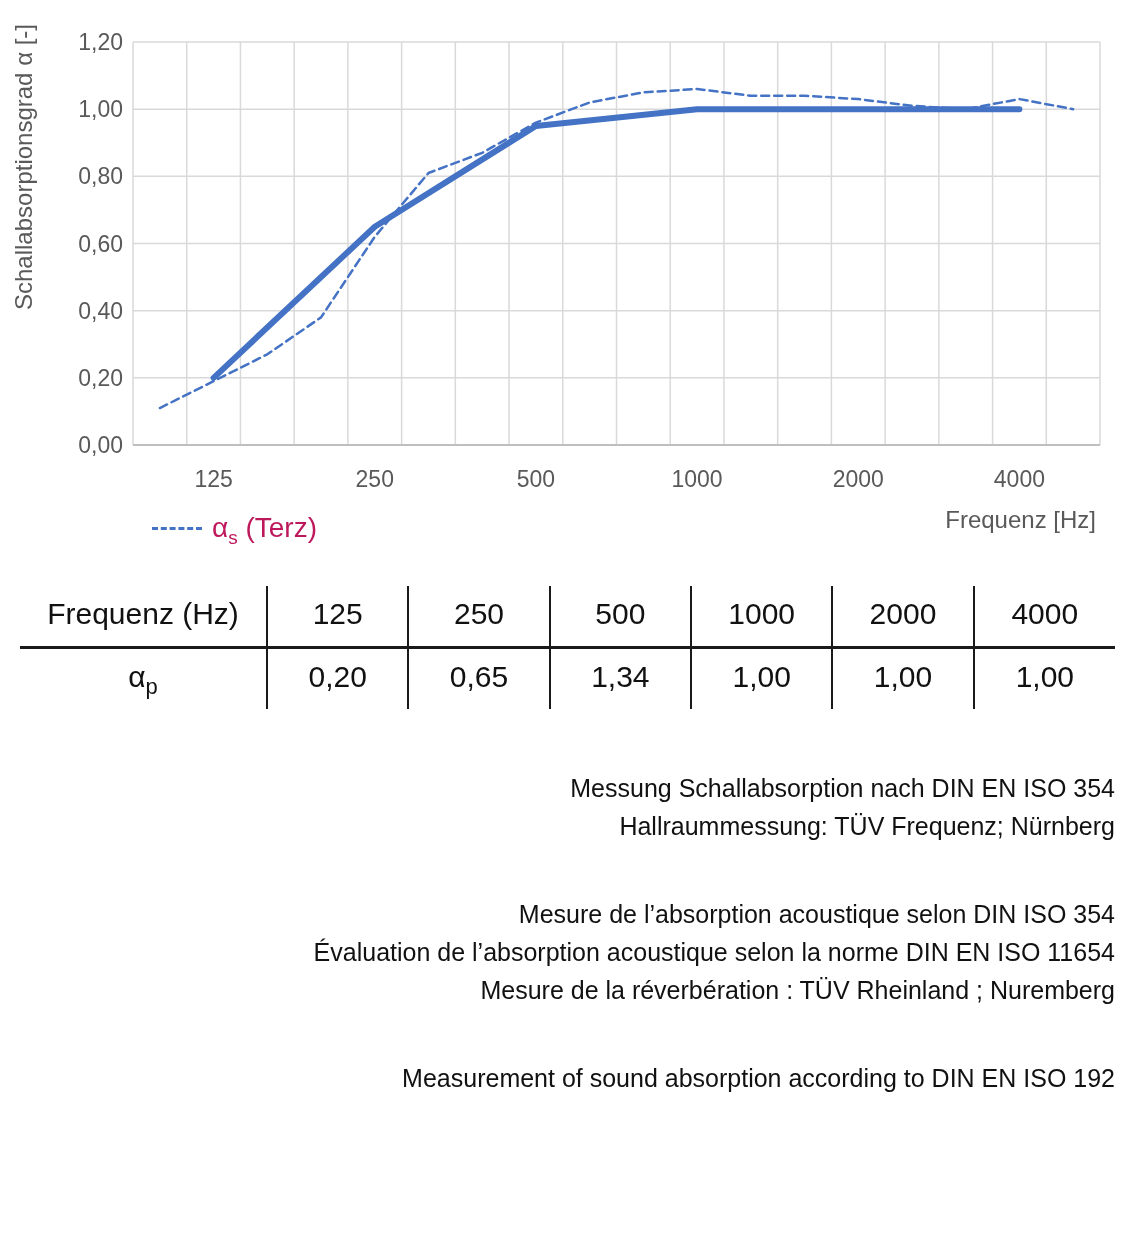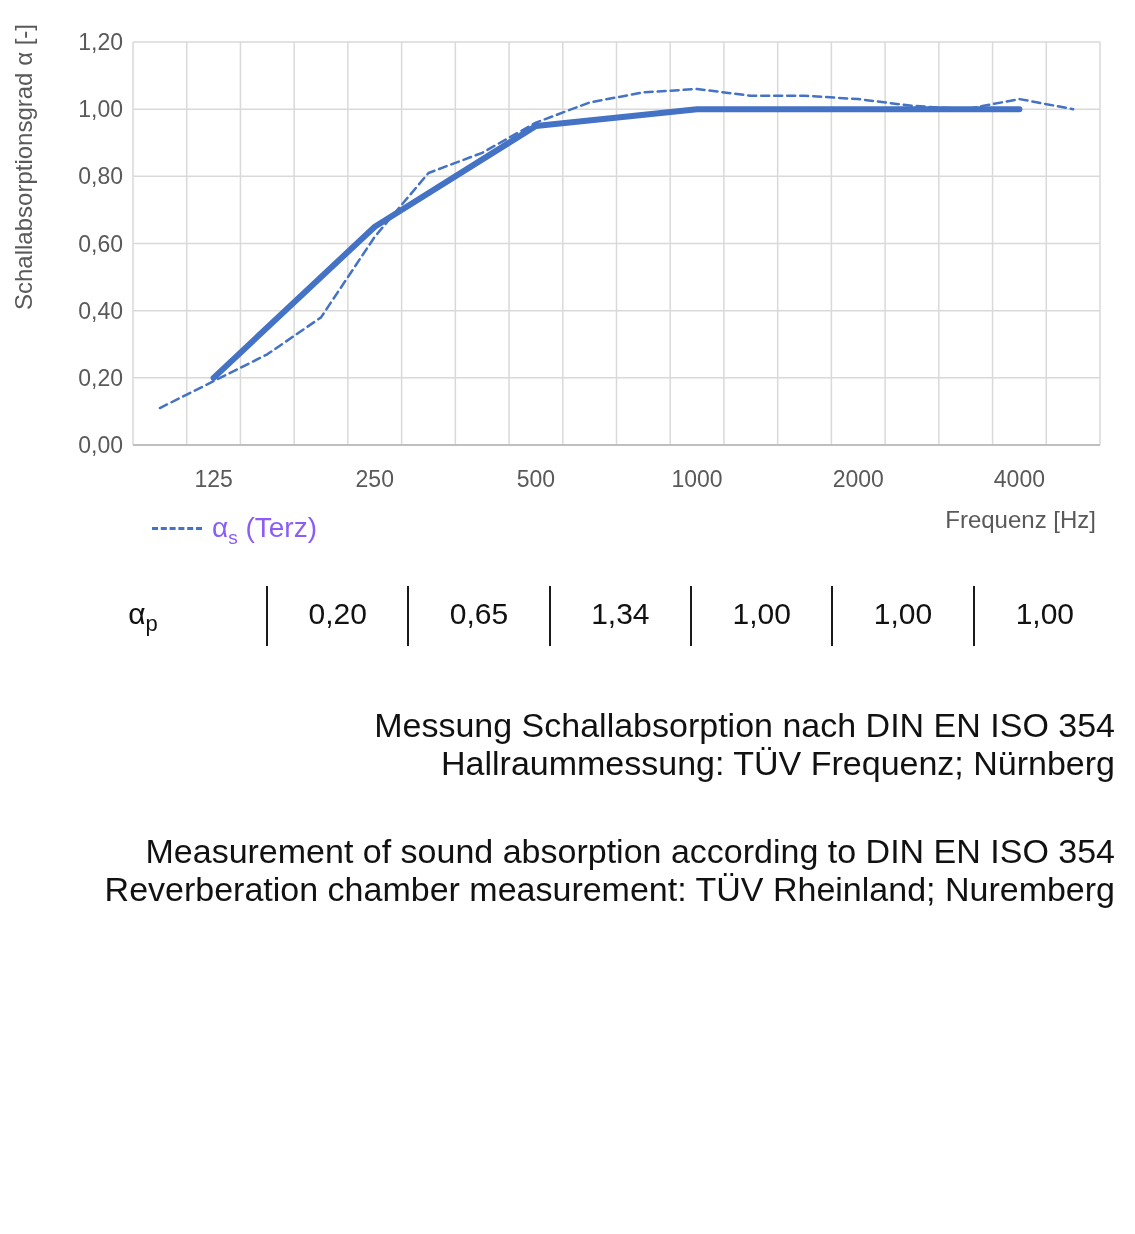--- a/index.html
+++ b/index.html
@@ -26,21 +26,21 @@
   #chart-svg text {
     font-family: "Liberation Sans", sans-serif;
   }
   .legend {
     position: absolute;
     left: 152px;
     top: 512px;
     display: flex;
     align-items: flex-start;
     gap: 17px;
-    color: #8b5cf6;
+    color: #be185d;
   }
   .legend-item {
     display: flex;
     align-items: center;
     font-size: 28px;
   }
   .legend-label { white-space: pre; }
   .legend-label sub {
     font-size: 19px;
     line-height: 0;
@@ -80,21 +80,21 @@
   .data-table sub { font-size: 22px; line-height: 0; }
   
   .notes {
     margin-top: 60px;
     padding-right: 20px;
     text-align: right;
     color: #111111;
   }
   .note-block { margin-bottom: 50px; }
   .note-line {
-    font-size: 34px;
+    font-size: 25px;
     line-height: 38px;
     margin-left: 8px;
   }
 </style>
 </head>
 <body>
 
 <div class="page">
 
   <div class="chart-area">
@@ -156,36 +156,49 @@
     <colgroup>
       <col class="label-col">
       <col>
         <col>
         <col>
         <col>
         <col>
         <col>
     </colgroup>
     <tbody>
+        <tr class="header-row">
+      <td>Frequenz (Hz)</td>
+      <td class="divided">125</td>
+      <td class="divided">250</td>
+      <td class="divided">500</td>
+      <td class="divided">1000</td>
+      <td class="divided">2000</td>
+      <td class="divided">4000</td>
+    </tr>
     <tr>
       <td><span>α</span><sub>p</sub></td>
       <td class="divided">0,20</td>
       <td class="divided">0,65</td>
       <td class="divided">1,34</td>
       <td class="divided">1,00</td>
       <td class="divided">1,00</td>
       <td class="divided">1,00</td>
     </tr>
   </tbody>
     </table>
 
   <div class="notes">
     <div class="note-block">
       <div class="note-line">Messung Schallabsorption nach DIN EN ISO 354</div>
       <div class="note-line">Hallraummessung: TÜV Frequenz; Nürnberg</div>
     </div>
     <div class="note-block">
-      <div class="note-line">Measurement of sound absorption according to DIN EN ISO 354</div>
-      <div class="note-line">Reverberation chamber measurement: TÜV Rheinland; Nuremberg</div>
+      <div class="note-line">Mesure de l’absorption acoustique selon DIN ISO 354</div>
+      <div class="note-line">Évaluation de l’absorption acoustique selon la norme DIN EN ISO 11654</div>
+      <div class="note-line">Mesure de la réverbération : TÜV Rheinland ; Nuremberg</div>
+    </div>
+    <div class="note-block">
+      <div class="note-line">Measurement of sound absorption according to DIN EN ISO 192</div>
     </div>
   </div>
 
 </div>
 
 </body></html>

